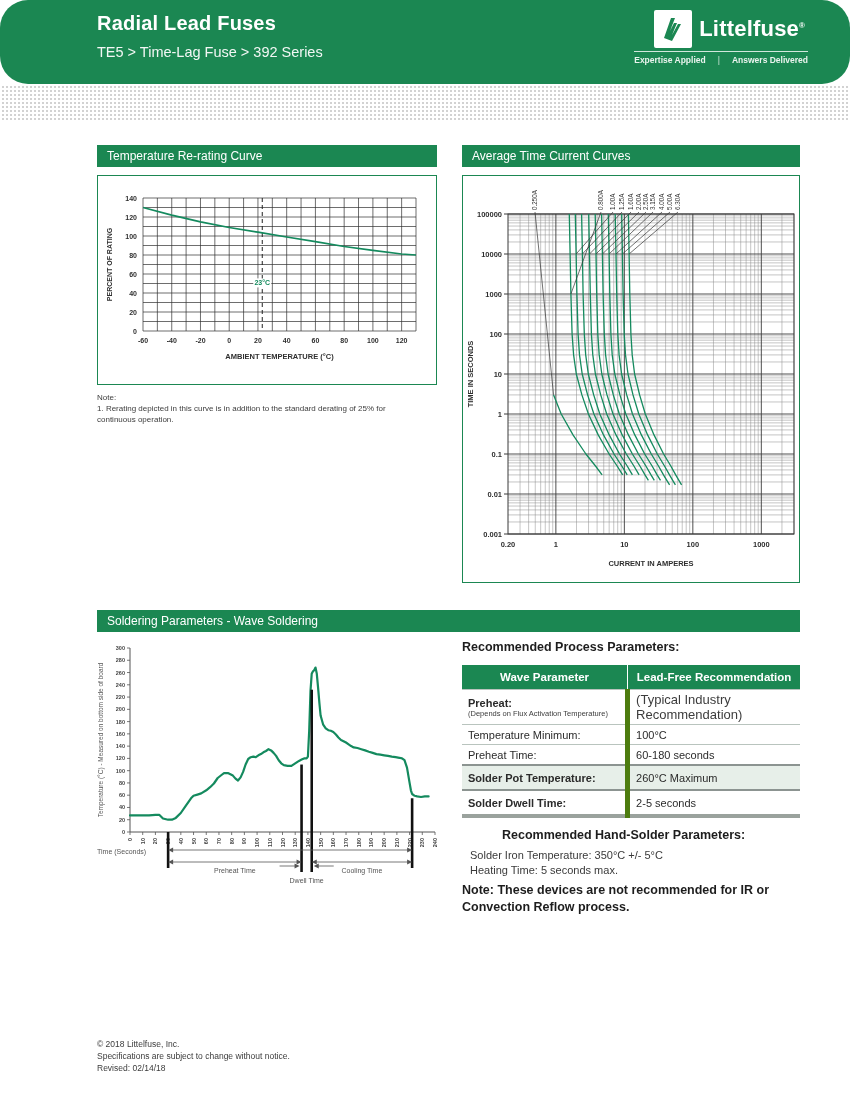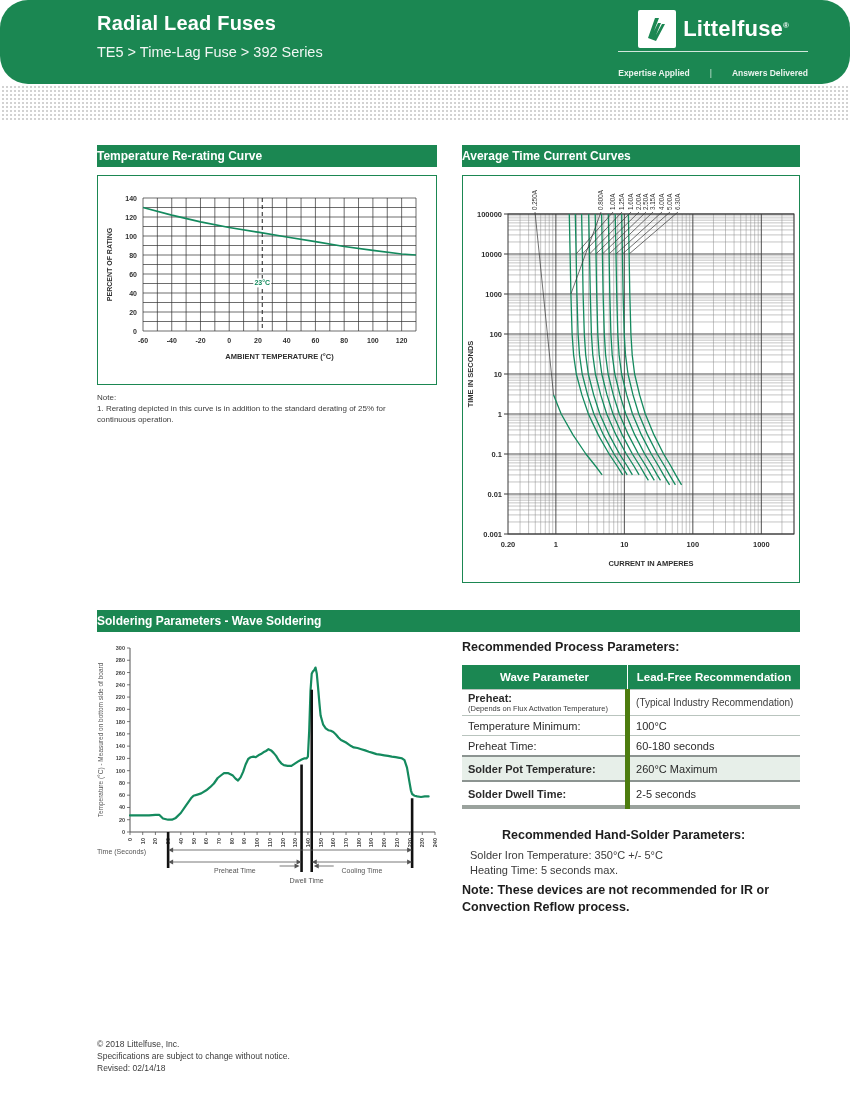--- a/index.html
+++ b/index.html
@@ -9,48 +9,48 @@
 
   
   .header{left:0;top:0;width:850px;height:84px;background:#1b8752;border-radius:28px;}
   .hdr-title{left:97px;top:12px;font-size:20px;font-weight:bold;color:#fff;letter-spacing:.2px;}
   .hdr-sub{left:97px;top:44px;font-size:14.5px;color:#f2f7f4;}
   .logo{right:42px;top:10px;display:flex;flex-direction:column;align-items:flex-start;}
   .logo-row{display:flex;align-items:center;gap:7px;margin-left:20px;}
   .logo-box{width:38px;height:38px;background:#fff;border-radius:2px;display:flex;align-items:center;justify-content:center;}
   .brand{font-size:22px;font-weight:bold;color:#fff;letter-spacing:.2px;}
   .brand sup{font-size:8px;}
-  .tagline{margin-top:3px;width:100%;border-top:1px solid rgba(255,255,255,.8);padding-top:16px;
-           font-size:8.5px;font-weight:bold;color:#eaf4ee;display:flex;gap:20px;}
+  .tagline{margin-top:3px;width:100%;border-top:1px solid rgba(255,255,255,.8);padding-top:3px;
+           font-size:8.5px;font-weight:bold;color:#eaf4ee;display:flex;gap:12px;}
   .tagline .sep{font-weight:normal;opacity:.85;}
 
   
   .dotband{left:0;top:84px;width:850px;height:36px;
     background-image:radial-gradient(#d2d2d2 1.1px, transparent 1.1px);
     background-size:4px 4px;background-position:1px 1px;}
 
   
-  .bar{background:#1b8752;color:#fff;font-weight:bold;font-size:12px;line-height:22px;height:22px;box-sizing:border-box;}
+  .bar{background:#1b8752;color:#fff;font-weight:normal;font-size:12px;line-height:22px;height:22px;padding-left:10px;box-sizing:border-box;}
   .frame{border:1px solid #1b8752;background:#fff;box-sizing:border-box;}
 
   .note{font-size:8px;color:#3c3c3c;line-height:11px;}
 
   
   .rp-head{font-size:12.5px;font-weight:bold;color:#1d1d1d;}
   table.params{border-collapse:collapse;width:338px;font-size:11px;color:#2b2b2b;border-bottom:4px solid #9aa29d;}
   table.params th{background:#1b8752;color:#fff;font-size:11.5px;font-weight:bold;text-align:center;height:22px;border-right:1px solid #fff;}
   table.params td{border-top:1px solid #b9c4be;border-right:5px solid #4d7c0f;padding:2px 6px;vertical-align:middle;}
   table.params td:last-child,table.params th:last-child{border-right:none;}
   tr.alt td{background:#e7efe9;}
   tr.thick td{border-top:2px solid #8c9491;}
   td.p-group{font-weight:bold;padding-left:8px;}
   .p-groupsub{font-weight:normal;font-size:7.5px;color:#3c3c3c;}
   td.p-sub{padding-left:22px;}
   td.p-main{font-weight:bold;padding-left:8px;}
-  td.v-sub{font-size:10px;color:#3c3c3c;}
+  td.v-sub{font-size:13px;color:#3c3c3c;}
   tr.h19 td{height:15px;}
   tr.h22 td{height:19px;}
 
   .hs-head{font-size:12.5px;font-weight:bold;color:#1d1d1d;padding-left:40px;}
   .hs-line{font-size:11px;color:#3a3a3a;line-height:15px;padding-left:8px;}
   .hs-note{font-size:12.5px;font-weight:bold;color:#1d1d1d;line-height:17px;width:336px;}
 
   .footer{font-size:8.5px;color:#3c3c3c;line-height:12px;}
 
   svg text{font-family:"Liberation Sans","DejaVu Sans",sans-serif;}

